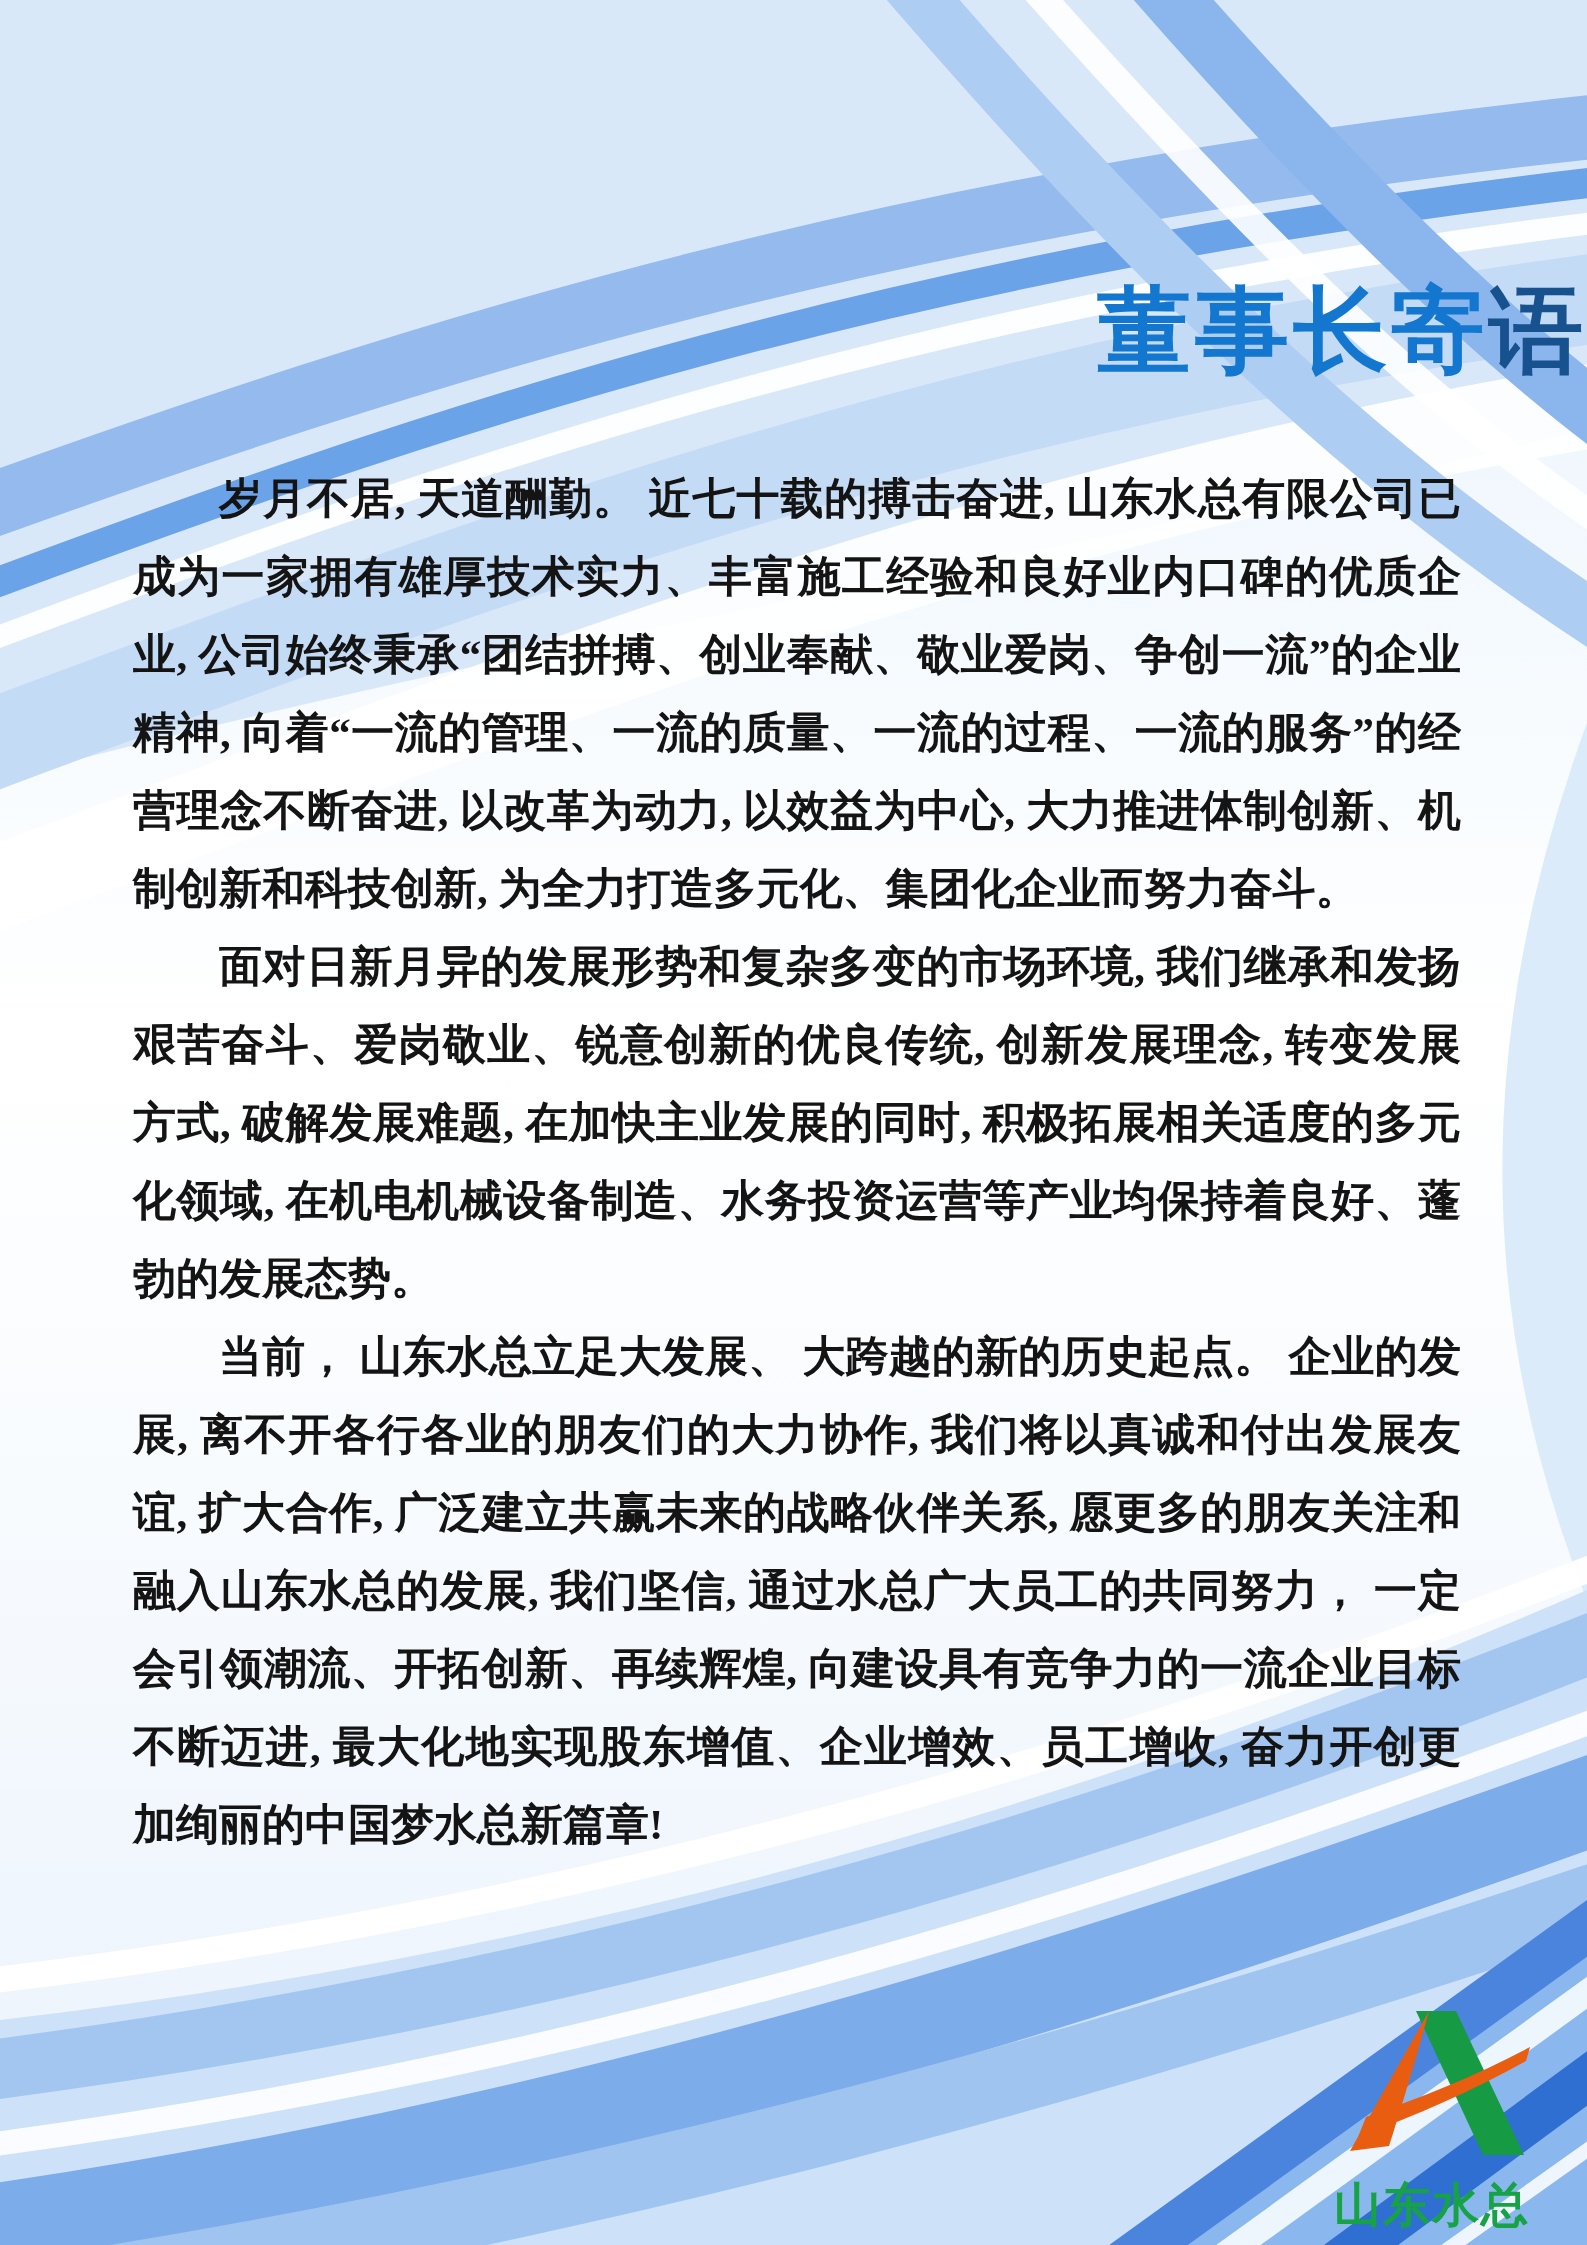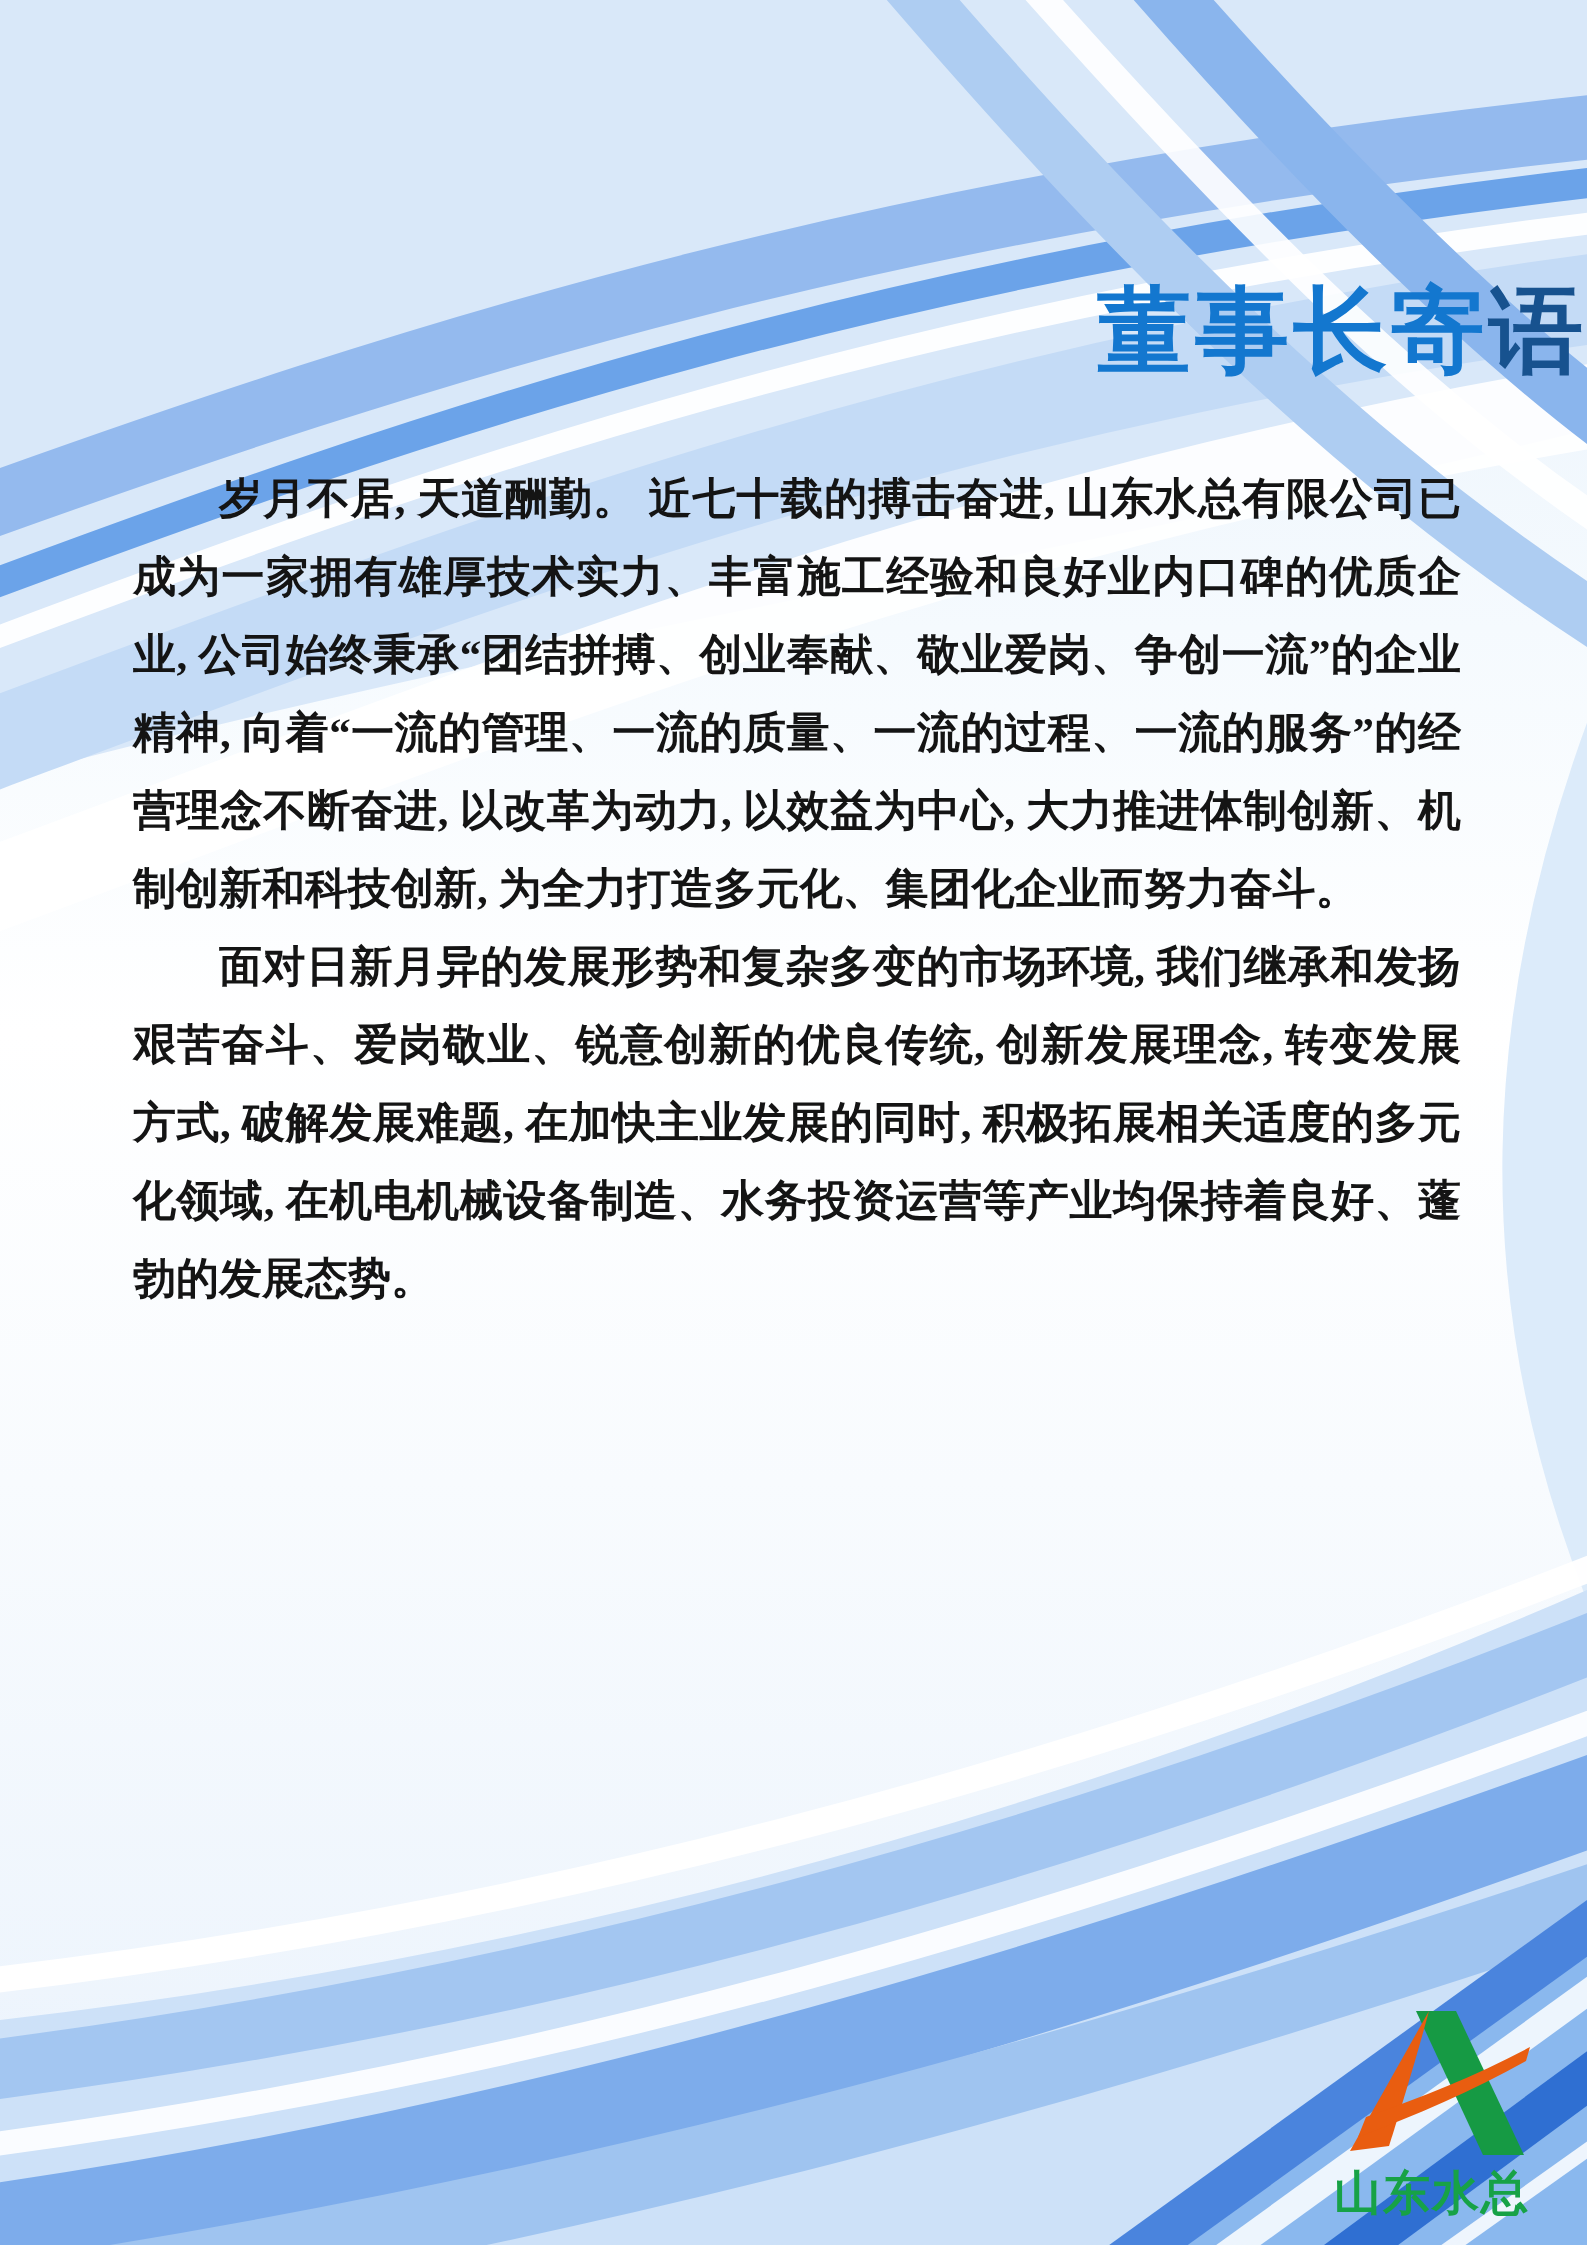--- a/index.html
+++ b/index.html
@@ -24,21 +24,21 @@
     font-size:43px;line-height:78px;color:#141414;
     text-align:justify;
     font-weight:bold;
   }
   .body p{margin:0;text-indent:2em;}
   .logo{position:absolute;left:1322px;top:1993px;width:220px;text-align:center;}
   .logo svg{display:block;margin:0 auto;width:200px;height:168px;}
   .logo-text{
     font-family:"DejaVu Sans","Liberation Sans",sans-serif;
     font-weight:bold;font-size:47px;letter-spacing:2px;
-    color:#17a246;margin-top:8px;line-height:1;
+    color:#17a246;margin-top:20px;line-height:1;
   }
 </style>
 </head>
 <body>
 
 <div class="page">
 
   <svg class="bg" viewBox="0 0 1587 2245" preserveAspectRatio="none" aria-hidden="true">
 
     <path d="M0,0 H1587 V430 C1050,560 520,640 0,780 Z" fill="#d9e8f9"></path>
@@ -66,20 +66,21 @@
     <path d="M1190,2280 L1660,1940" fill="none" stroke="#edf5fd" stroke-width="26"></path>
     <path d="M1300,2290 L1680,2010" fill="none" stroke="#2f6fd2" stroke-width="44"></path>
     <path d="M1390,2290 L1700,2070" fill="none" stroke="#ffffff" stroke-width="14" opacity="0.85"></path>
   </svg>
 
   <h1 class="title"><span>董事长寄</span><span class="accent">语</span></h1>
 
   <div class="body">
     <p>岁月不居, 天道酬勤。 近七十载的搏击奋进, 山东水总有限公司已成为一家拥有雄厚技术实力、丰富施工经验和良好业内口碑的优质企业, 公司始终秉承“团结拼搏、创业奉献、敬业爱岗、争创一流”的企业精神, 向着“一流的管理、一流的质量、一流的过程、一流的服务”的经营理念不断奋进, 以改革为动力, 以效益为中心, 大力推进体制创新、机制创新和科技创新, 为全力打造多元化、集团化企业而努力奋斗。</p>
     <p>面对日新月异的发展形势和复杂多变的市场环境, 我们继承和发扬艰苦奋斗、爱岗敬业、锐意创新的优良传统, 创新发展理念, 转变发展方式, 破解发展难题, 在加快主业发展的同时, 积极拓展相关适度的多元化领域, 在机电机械设备制造、水务投资运营等产业均保持着良好、蓬勃的发展态势。</p>
+    <p>当前， 山东水总立足大发展、 大跨越的新的历史起点。 企业的发展, 离不开各行各业的朋友们的大力协作, 我们将以真诚和付出发展友谊, 扩大合作, 广泛建立共赢未来的战略伙伴关系, 愿更多的朋友关注和融入山东水总的发展, 我们坚信, 通过水总广大员工的共同努力， 一定会引领潮流、开拓创新、再续辉煌, 向建设具有竞争力的一流企业目标不断迈进, 最大化地实现股东增值、企业增效、员工增收, 奋力开创更加绚丽的中国梦水总新篇章!</p>
   </div>
 
   <div class="logo">
     <svg viewBox="0 0 200 168" aria-hidden="true">
       <path d="M84,18 L124,18 L192,162 L151,162 Z" fill="#169a44"></path>
       <path d="M97,18 L18,158 L57,153 C70,112 84,66 97,18 Z" fill="#e95d10"></path>
       <path d="M26,144 C85,122 140,98 194,68 L198,54 C146,82 90,104 34,124 Z" fill="#e95d10"></path>
     </svg>
     <div class="logo-text">山东水总</div>
   </div>

